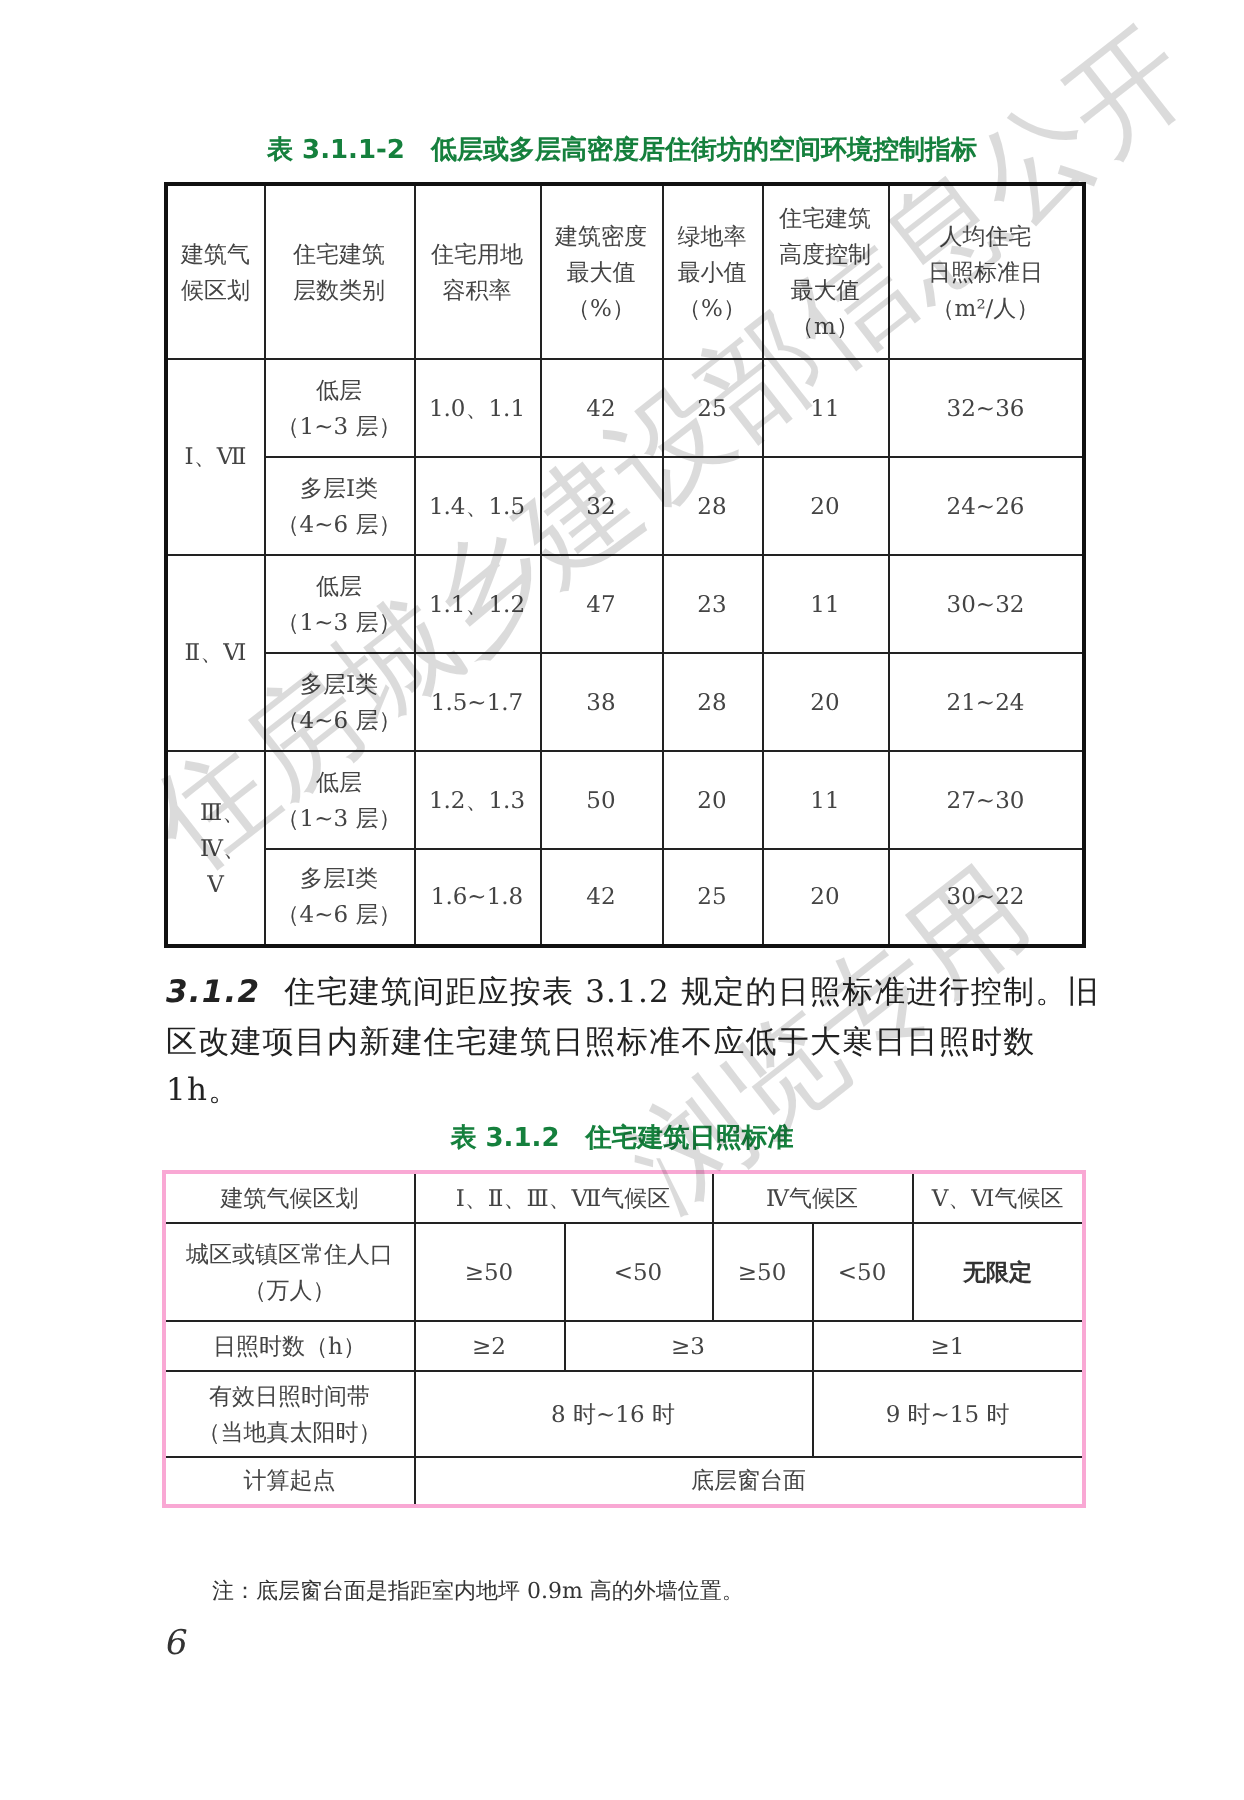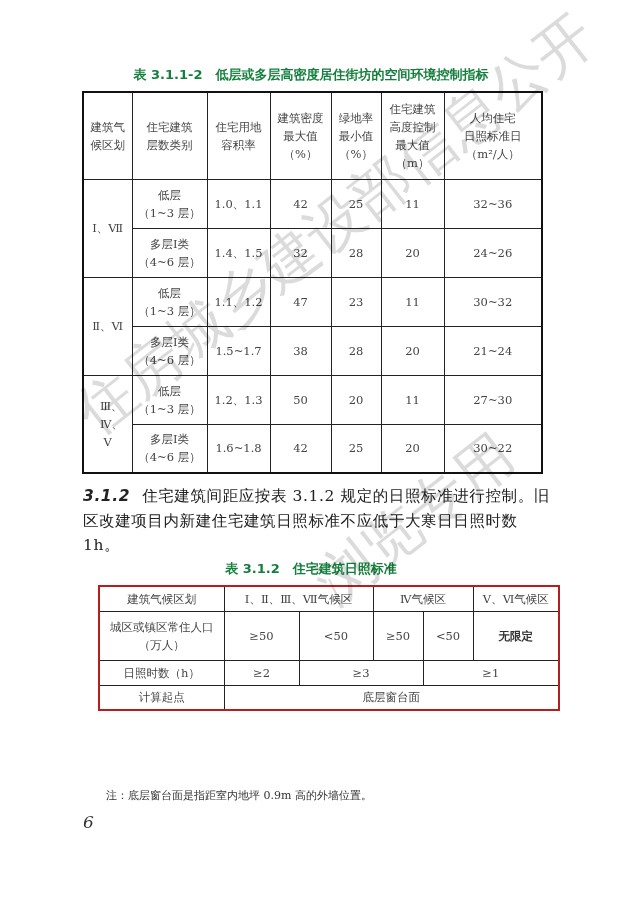--- a/index.html
+++ b/index.html
@@ -5,21 +5,21 @@
   html, body { margin:0; padding:0; background:#ffffff; }
   body { width:622px; height:900px; position:relative; overflow:hidden;
          font-family:"DejaVu Serif","Liberation Serif",serif; color:#3a3a3a; }
   .caption { position:absolute; left:0; width:622px; text-align:center;
              font-family:"DejaVu Sans","Liberation Sans",sans-serif; font-weight:bold;
              color:#15803d; font-size:13px; }
   table { border-collapse:collapse; position:absolute; table-layout:fixed; }
   td, th { border:1px solid #222; text-align:center; vertical-align:middle;
            font-size:11.5px; line-height:18px; color:#444; font-weight:normal; padding:0; }
   table.t1 { left:82px; top:91px; width:459px; border:2px solid #111; }
-  table.t2 { left:98px; top:585px; width:460px; border:2px solid #b91c1c;padding-left:28px; }
+  table.t2 { left:81px; top:585px; width:460px; border:2px solid #f9a8d4;padding-left:28px; }
   .para { position:absolute; left:83px; width:470px; font-size:15.5px; line-height:24.5px;
           color:#222; letter-spacing:0.6px; }
   .para b { font-family:"DejaVu Sans","Liberation Sans",sans-serif; font-weight:bold; margin-right:12px;font-style:italic; }
   .note { position:absolute; left:83px; top:788px; font-size:11px; color:#333;margin-left:23px; }
   .pageno { position:absolute; left:83px; top:812px; font-size:17px; font-style:italic; color:#333; }
   .watermark { position:absolute; font-size:58px; color:rgba(0,0,0,0.14);
                font-family:"DejaVu Serif",serif; white-space:nowrap; pointer-events:none; }
   .bold { font-weight:bold; color:#333;margin-top:25px; }
 </style>
 </head>
@@ -133,20 +133,25 @@
     <td>≥50</td>
     <td>&lt;50</td>
     <td class="bold">无限定</td>
   </tr>
   <tr style="height:25px">
     <td>日照时数（h）</td>
     <td>≥2</td>
     <td colspan="2">≥3</td>
     <td colspan="2">≥1</td>
   </tr>
+  <tr style="height:43px">
+    <td><span>有效日照时间带</span><br><span>（当地真太阳时）</span></td>
+    <td colspan="3">8 时~16 时</td>
+    <td colspan="2">9 时~15 时</td>
+  </tr>
   <tr style="height:25px">
     <td>计算起点</td>
     <td colspan="5">底层窗台面</td>
   </tr>
 </tbody>
   </table>
 
 <div class="note">注：底层窗台面是指距室内地坪 0.9m 高的外墙位置。</div>
 <div class="pageno">6</div>
 

